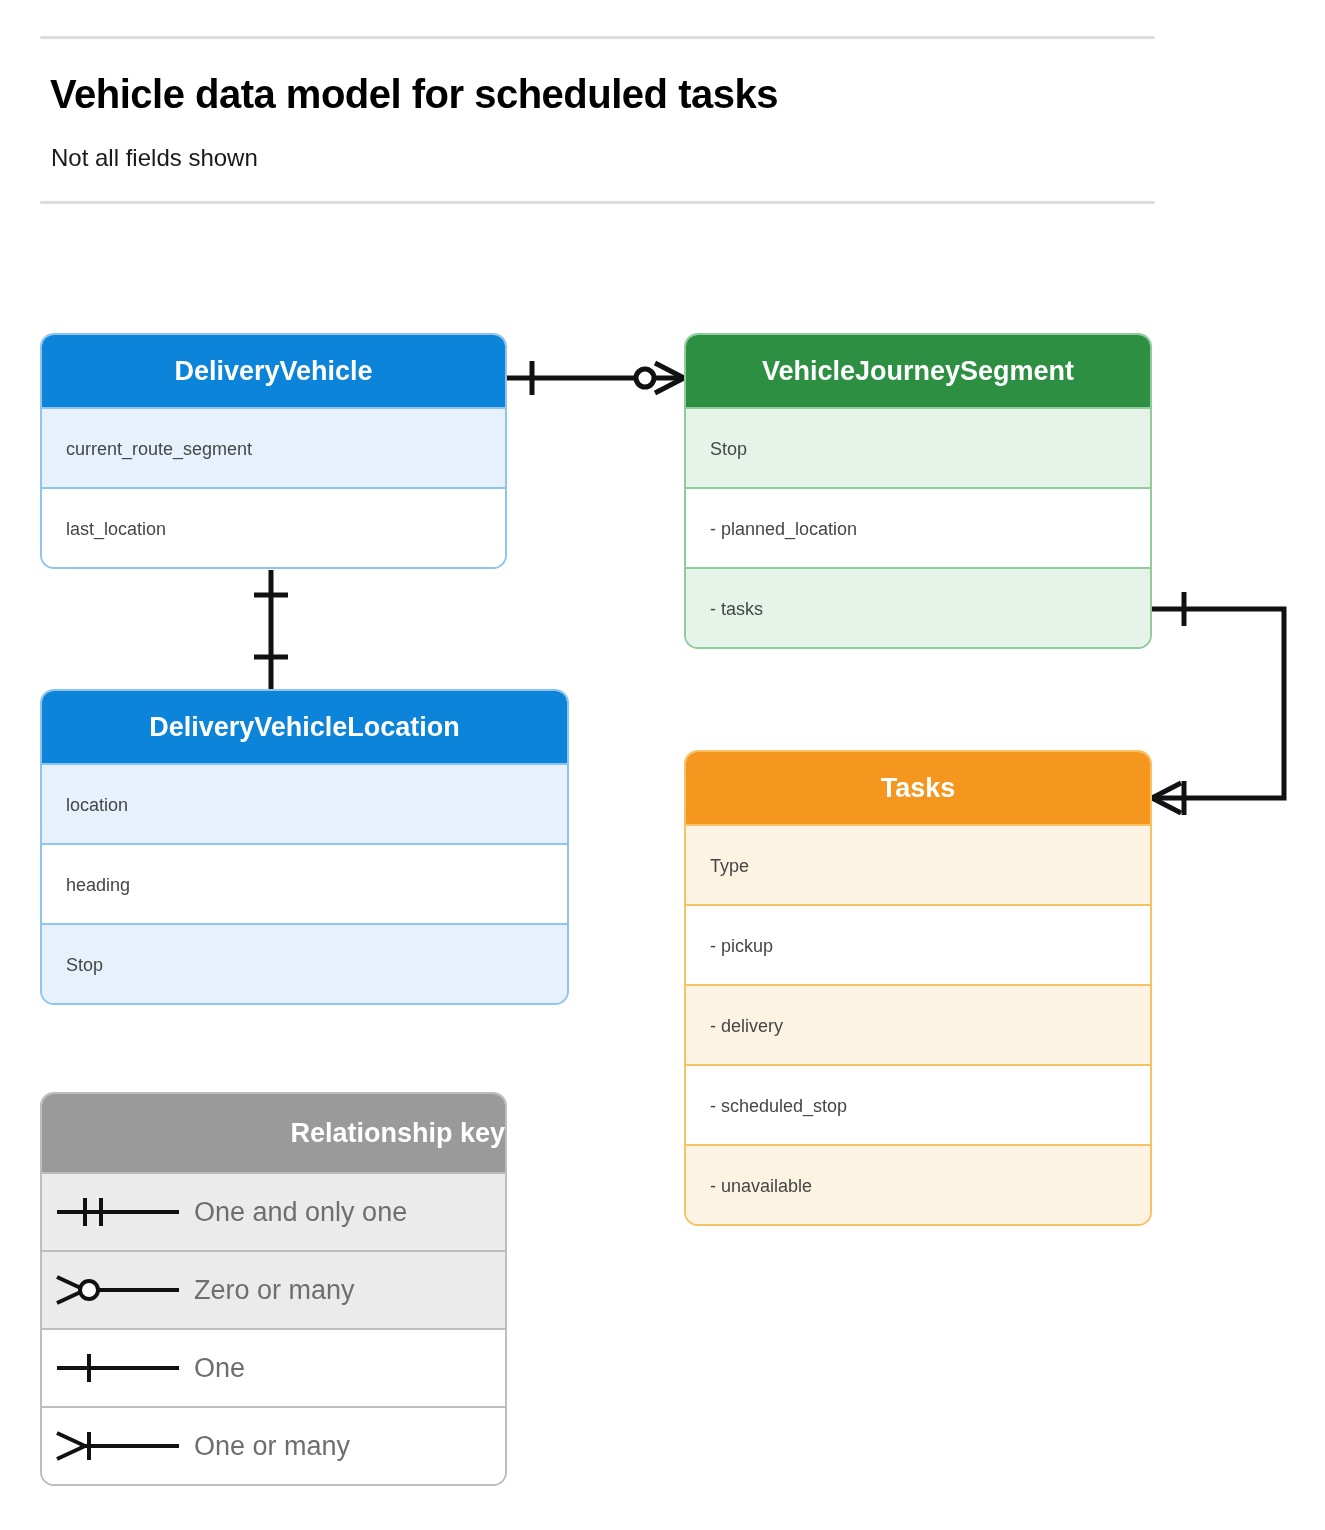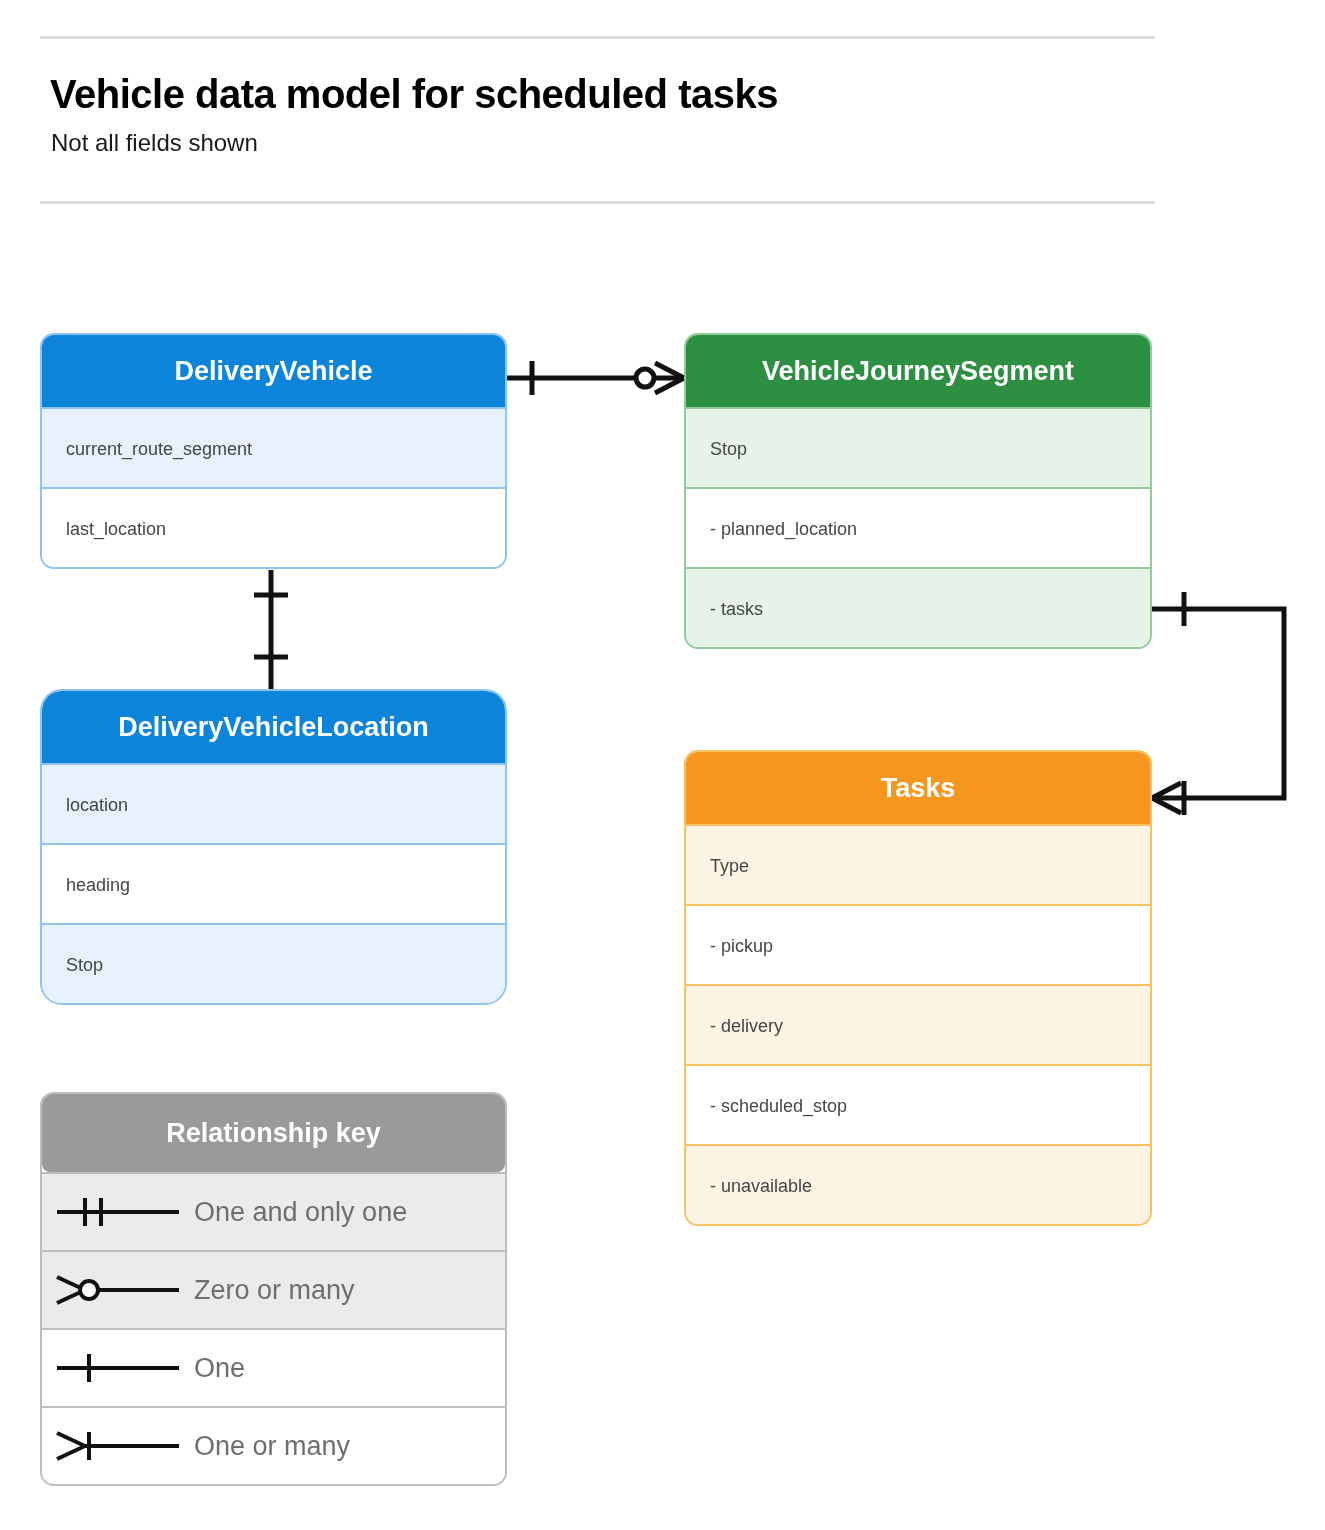--- a/index.html
+++ b/index.html
@@ -37,21 +37,21 @@
     top: 72px;
     font-size: 40px;
     font-weight: bold;
     color: #000000;
     letter-spacing: -0.5px;
     white-space: nowrap;
   }
   #page-subtitle {
     position: absolute;
     left: 51px;
-    top: 129px;
+    top: 144px;
     font-size: 24px;
     font-weight: normal;
     color: #1a1a1a;
     white-space: nowrap;
   }
 
   
   .entity {
     position: absolute;
     box-sizing: border-box;
@@ -110,26 +110,25 @@
     top: 1092px;
     width: 467px;
     box-sizing: border-box;
     border: 2px solid #bdbdbd;
     border-radius: 14px;
     overflow: hidden;
   }
   #legend-header {
     height: 78px;
     line-height: 78px;
-    text-align: center;
+    text-align: right;
     background: #9a9a9a;
     color: #ffffff;
     font-size: 27px;
     font-weight: bold;
-    border-radius: 8px;
   }
   .legend-row {
     box-sizing: border-box;
     height: 78px;
     display: flex;
     align-items: center;
     border-top: 2px solid #bdbdbd;
     background: #ffffff;
   }
   .legend-row.alt { background: #ebebeb; text-align: right; }
@@ -197,21 +196,21 @@
     <div class="entity-row">last_location</div>
   </div>
 
   <div class="entity theme-green" id="entity-vehicle-journey-segment" style="left:684px; top:333px; width:468px;">
     <div class="entity-header">VehicleJourneySegment</div>
     <div class="entity-row alt">Stop</div>
     <div class="entity-row sub">-  planned_location</div>
     <div class="entity-row alt sub">- tasks</div>
   </div>
 
-  <div class="entity theme-blue" id="entity-delivery-vehicle-location" style="left:40px; top:689px; width:467px;border-radius:22px;">
+  <div class="entity theme-blue" id="entity-delivery-vehicle-location" style="left:40px; top:689px; width:529px;">
     <div class="entity-header">DeliveryVehicleLocation</div>
     <div class="entity-row alt">location</div>
     <div class="entity-row">heading</div>
     <div class="entity-row alt">Stop</div>
   </div>
 
   <div class="entity theme-orange" id="entity-tasks" style="left:684px; top:750px; width:468px;">
     <div class="entity-header">Tasks</div>
     <div class="entity-row alt">Type</div>
     <div class="entity-row sub">-  pickup</div>

